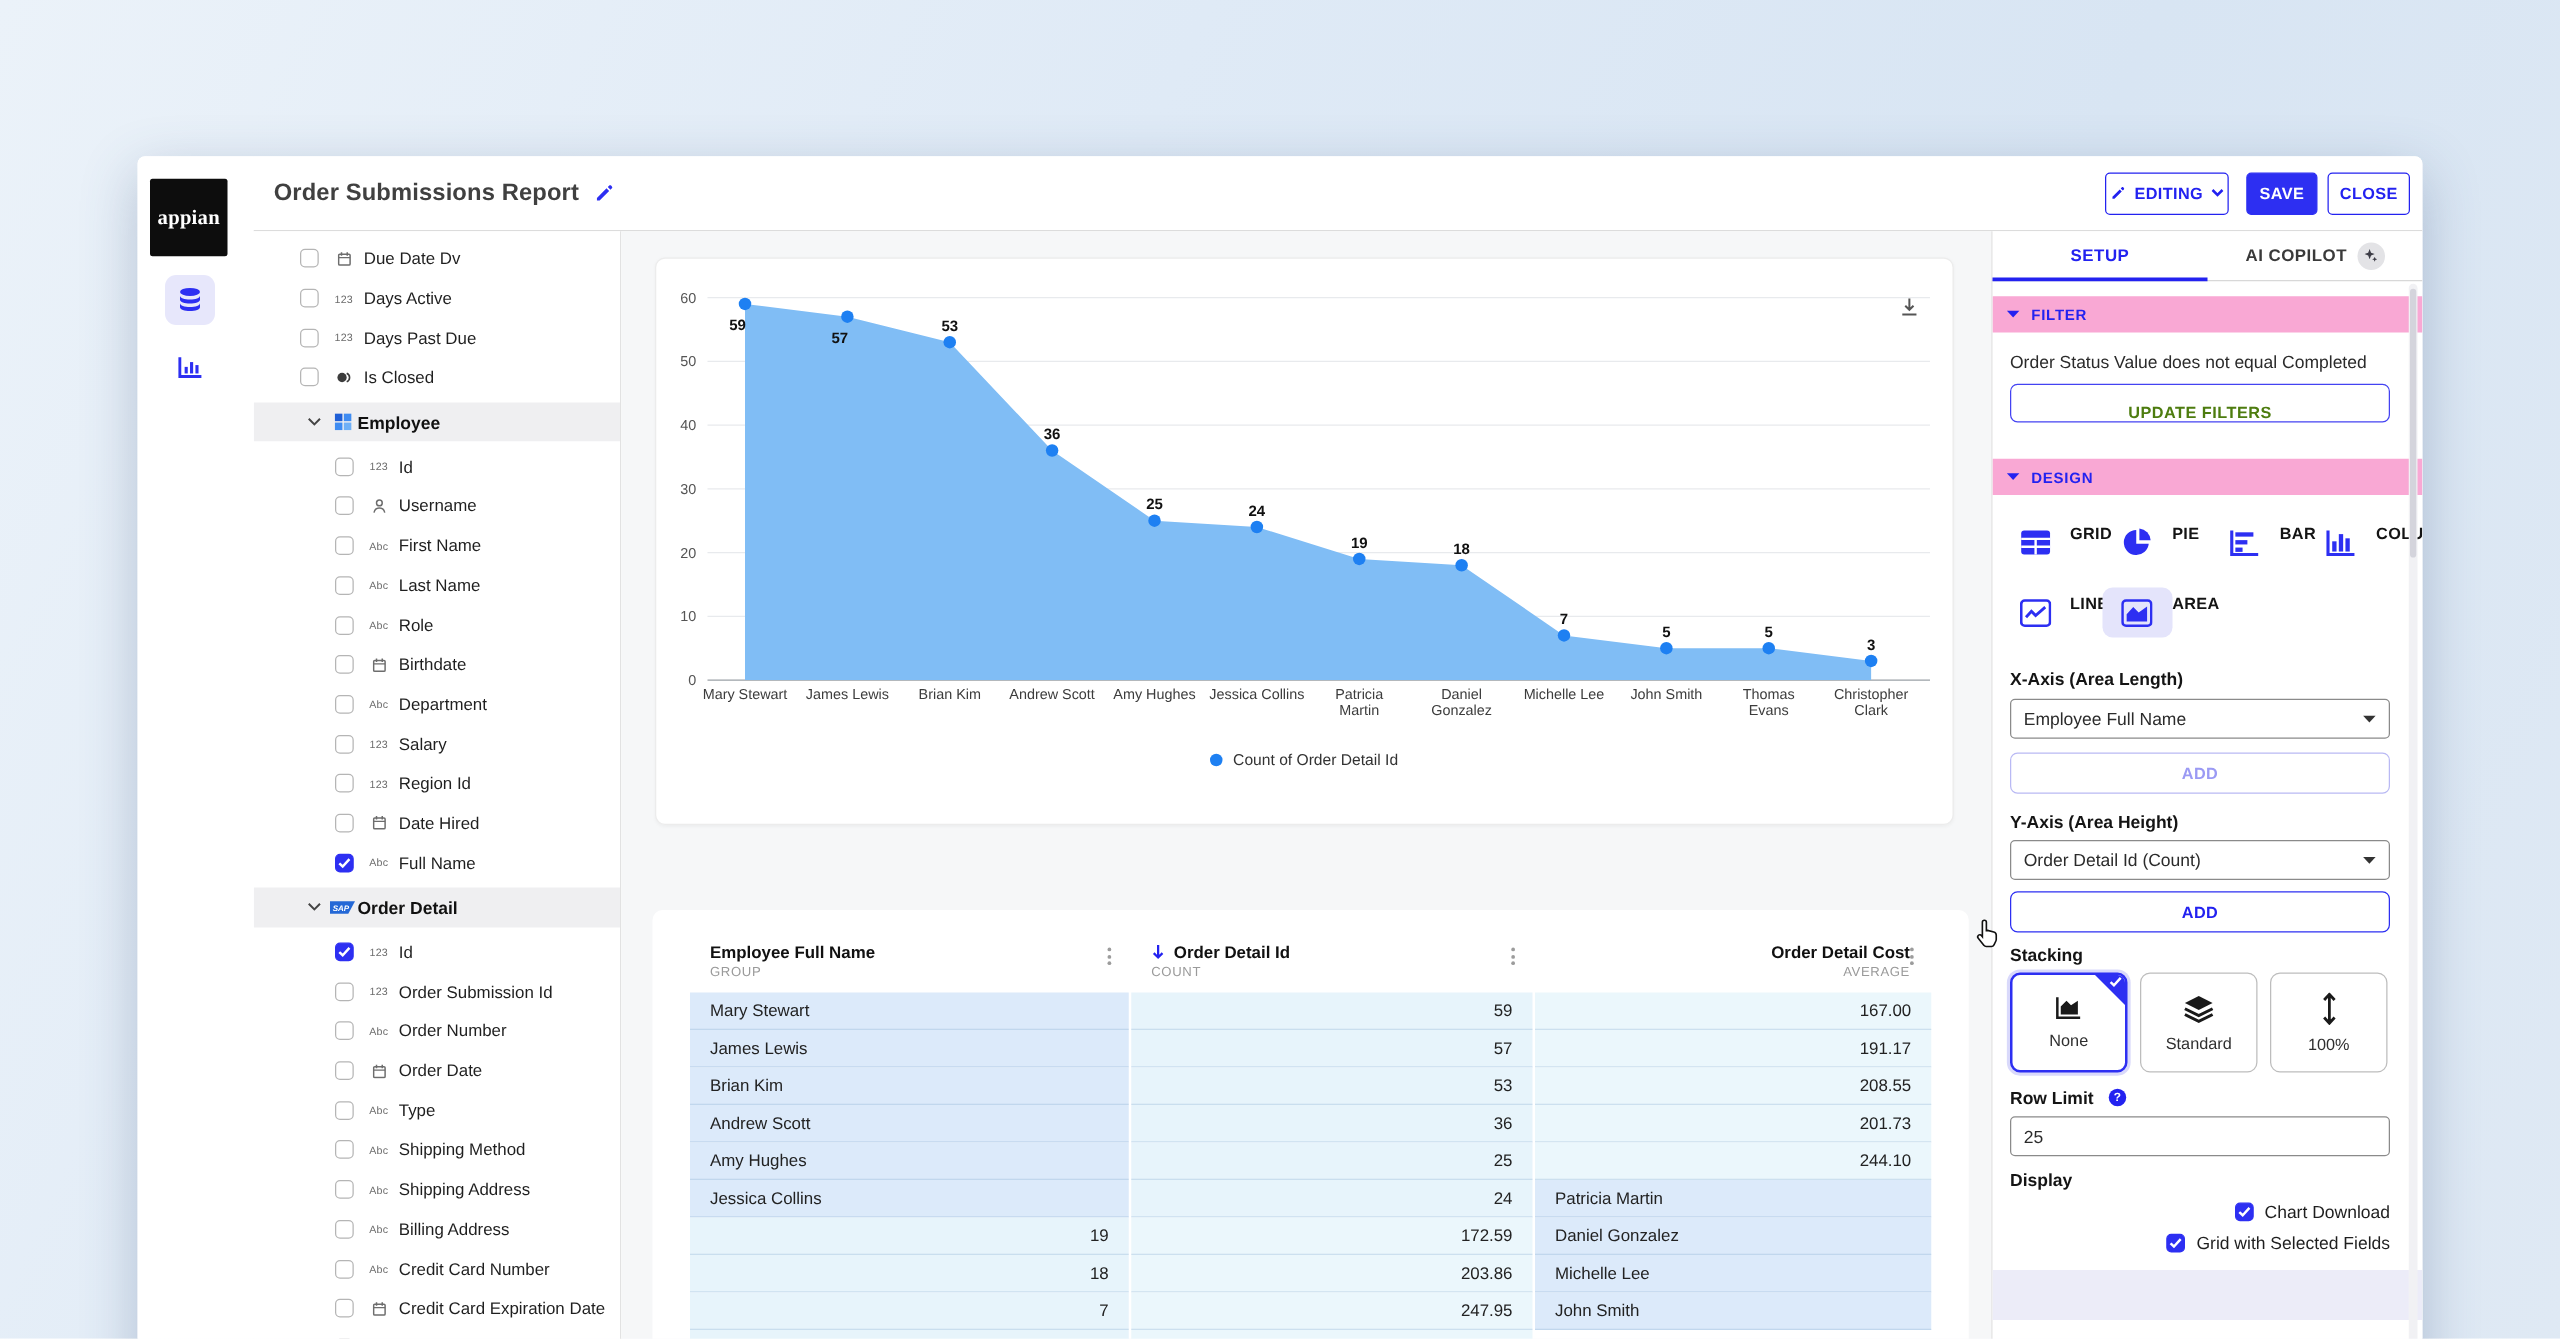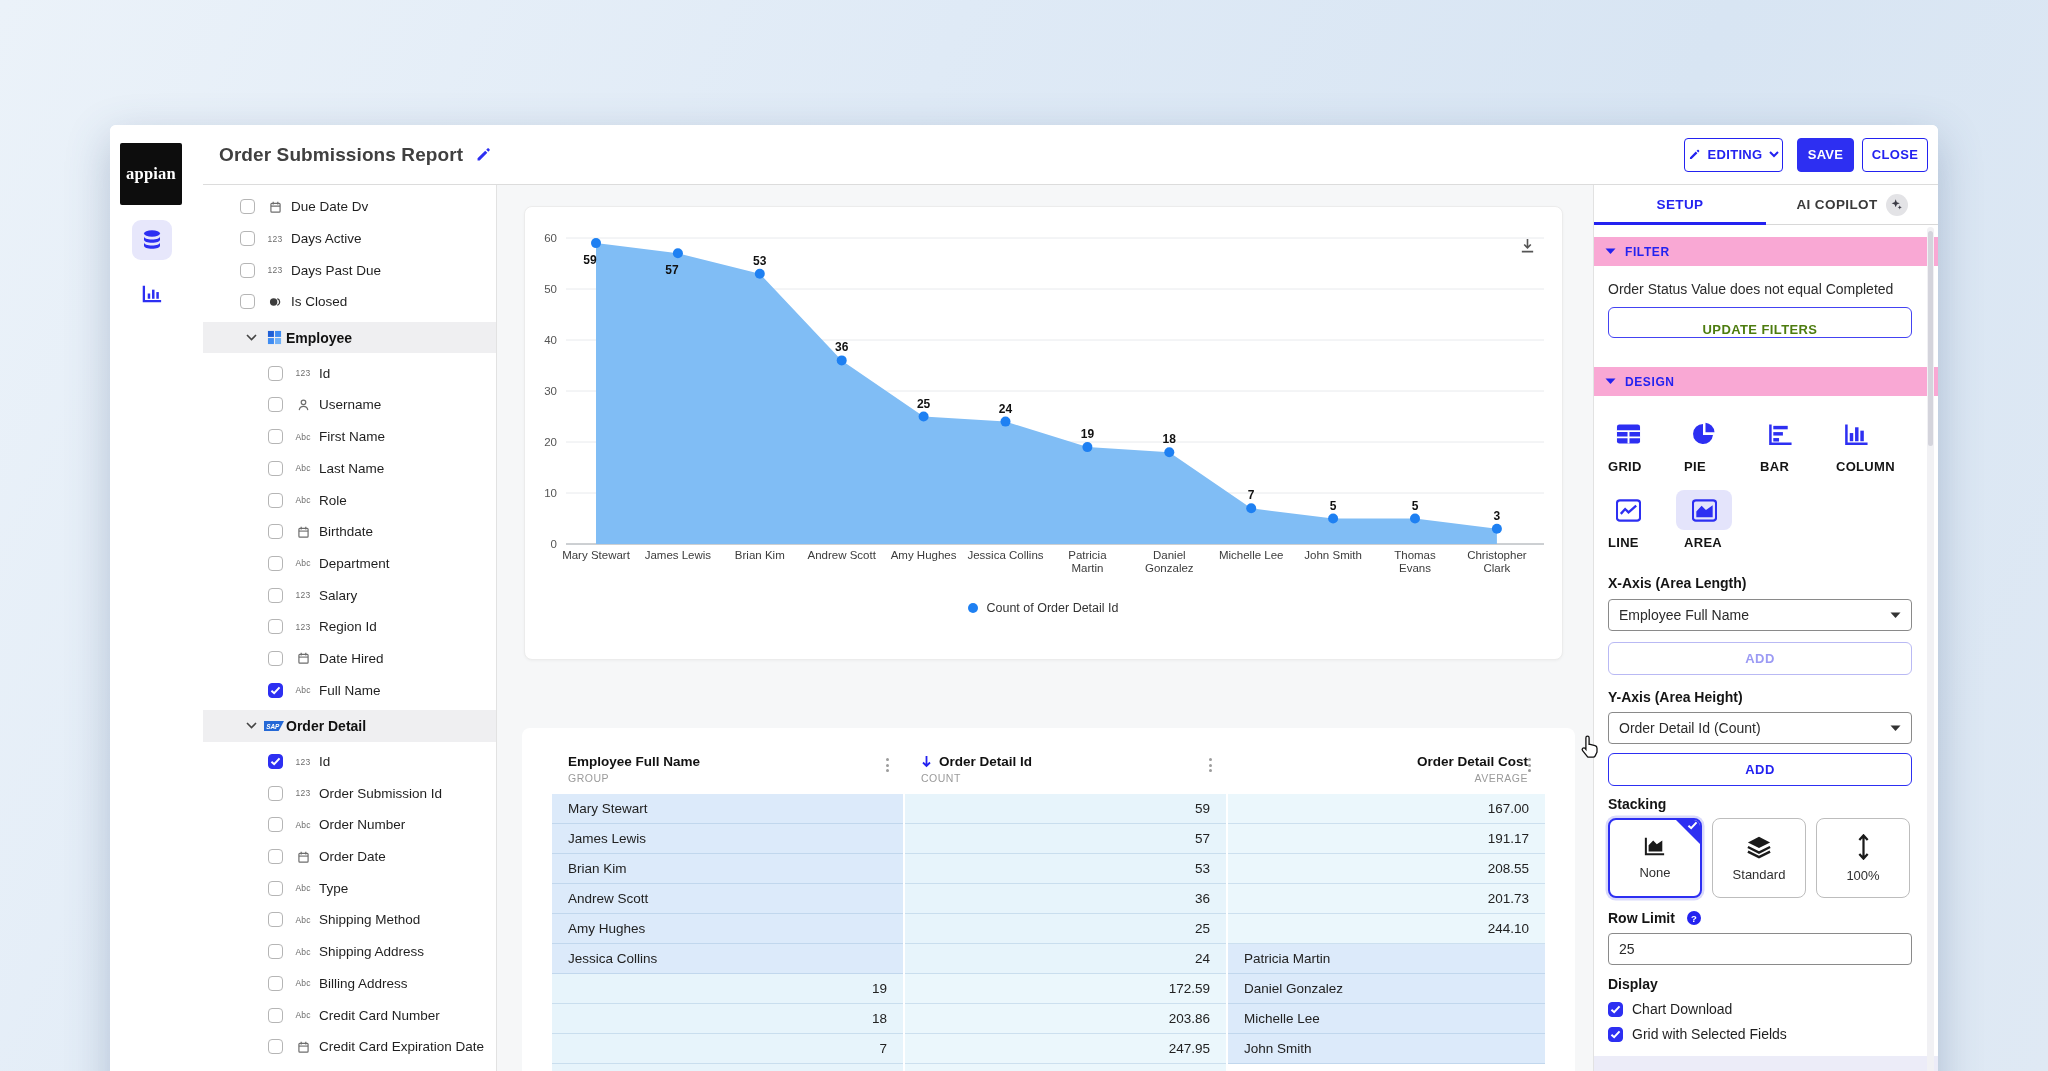--- a/index.html
+++ b/index.html
@@ -85,42 +85,42 @@
   .scrollbar { position:absolute; right:4px; top:2px; bottom:0; width:7px; background:#f1f1f4; border-radius:4px; }
   .scroll-thumb { position:absolute; left:1px; right:1px; top:4px; height:215px; background:#d4d4dc; border-radius:4px; }
   .band { height:29px; background:#f9a8d4; display:flex; align-items:center; padding-left:11px; gap:9px; margin-top:12px; }
   .band-title { font-size:12px; font-weight:bold; color:#2322f0; letter-spacing:.6px; }
   .pad { padding:0 26px 0 14px; }
   .filter-text { font-size:14px; color:#2b2b2b; margin-top:15px; }
   .update-btn { margin-top:10px; height:31px; width:100%; border:1.5px solid #4443f2; border-radius:6px;
     background:#fff; color:#4d7c0f; font-weight:bold; font-size:13px; letter-spacing:.4px;
     display:flex; align-items:flex-end; justify-content:center; }
   .types { display:grid; grid-template-columns:repeat(4,1fr); row-gap:16px; margin-top:18px; }
-  .type-cell { display:flex; flex-direction:column; align-items:flex-start; }
+  .type-cell { display:flex; flex-direction:row; align-items:flex-start; }
   .type-iconwrap { width:56px; height:40px; border-radius:8px; display:flex; align-items:center; justify-content:center; margin-left:-8px; }
   .type-cell.sel .type-iconwrap { background:#e4e4fb; }
   .type-label { font-size:13px; font-weight:bold; color:#141414; letter-spacing:.3px; margin-top:5px; }
   .sec-label { font-size:14px; font-weight:bold; color:#141414; display:flex; align-items:center; gap:6px; }
   .select { height:32px; border:1px solid #8a8a8a; border-radius:4px; background:#fff; display:flex;
     align-items:center; padding:0 10px; font-size:14px; color:#2b2b2b; justify-content:space-between; }
   .add-btn { height:33px; border-radius:6px; background:#fff; display:flex; align-items:center; justify-content:center;
     font-size:13px; font-weight:bold; letter-spacing:.4px; }
   .add-dim { border:1.5px solid #b9b9f4; color:#9b9af4; }
   .add-on { border:1.5px solid #2d2ff2; color:#2322f0; }
   .stack-row { display:flex; gap:10px; margin-top:6px; }
   .stack-card { width:94px; height:80px; border:1px solid #bdbdbd; border-radius:8px; background:#fff;
     display:flex; flex-direction:column; align-items:center; justify-content:center; gap:8px; position:relative; }
   .stack-card.sel { border:2.5px solid #2d2ff2; box-shadow:0 0 0 2.5px #d9d9fb; overflow:hidden; }
   .stack-corner { position:absolute; right:-1px; top:-1px; width:0; height:0;
     border-left:26px solid transparent; border-top:26px solid #2d2ff2; }
   .stack-check { position:absolute; right:2px; top:1px; }
   .stack-label { font-size:13px; color:#2f2f2f; }
   .rowlimit-input { height:32px; border:1px solid #8a8a8a; border-radius:4px; display:flex; align-items:center;
     padding:0 10px; font-size:14px; color:#2b2b2b; margin-top:7px; }
-  .disp-row { display:flex; align-items:center; gap:9px; margin-top:9px; }
+  .disp-row { display:flex; align-items:center; gap:9px; margin-top:9px;justify-content:flex-end; }
   .disp-label { font-size:14px; color:#1f1f1f; }
   .bottom-band { height:40px; background:#ececf8; margin-top:14px; }
   .help { width:14px; height:14px; border-radius:50%; background:#2322f0; color:#fff; font-size:9.5px;
     font-weight:bold; display:inline-flex; align-items:center; justify-content:center; margin-left:6px; }
   .cursor { position:absolute; left:1580px; top:735px; z-index:9; }
 
   svg { display:block; }
   text { font-family:"Liberation Sans", sans-serif; }
 </style>
 </head>

